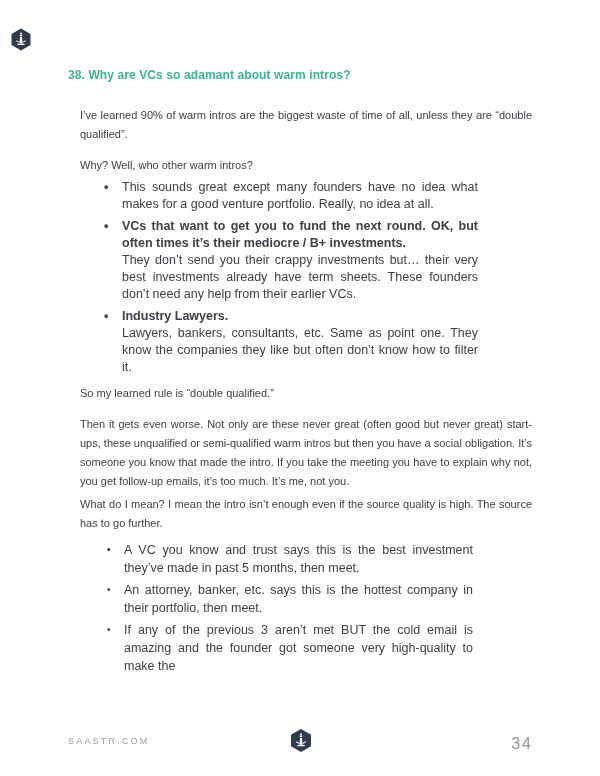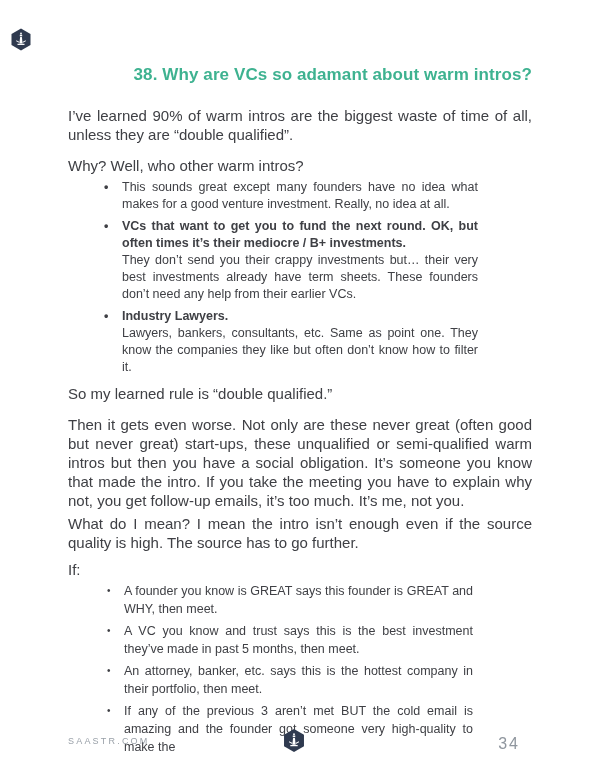--- a/index.html
+++ b/index.html
@@ -19,33 +19,32 @@
     width: 20px;
     height: 23px;
   }
   .content {
     position: absolute;
     left: 68px;
     top: 64px;
     width: 464px;
   }
   h1.title {
-    font-size: 17px;
+    font-size: 12px;
     line-height: 22px;
     font-weight: bold;
     color: #3eb290;
     margin: 0 0 20px 0;
     letter-spacing: 0.1px;
-    text-align: right;
   }
   p.body-para {
-    font-size: 15px;
+    font-size: 11px;
     line-height: 19px;
     text-align: justify;
-    margin: 0 0 12px 0;
+    margin: 0 0 12px 12px;
   }
   p.tight { margin-bottom: 3px; }
   p.mb8 { margin-bottom: 8px; }
   p.mb4 { margin-bottom: 4px; }
   ul.bullet-list {
     list-style: none;
     margin: 0 0 8px 0;
     padding: 0 0 0 54px;
   }
   ul.bullet-list li {
@@ -79,21 +78,21 @@
   }
   ul.bullet-list2 li .bullet {
     position: absolute;
     left: -17px;
     top: 0;
     font-size: 10px;
   }
   .footer {
     position: absolute;
     left: 68px;
-    right: 80px;
+    right: 67px;
     bottom: 22px;
     height: 26px;
   }
   .footer .site {
     position: absolute;
     left: 0;
     top: 8px;
     font-size: 9px;
     letter-spacing: 2.2px;
     color: #99a0a8;
@@ -135,46 +134,44 @@
   <div class="content">
     <h1 class="title">38. Why are VCs so adamant about warm intros?</h1>
 
     <p class="body-para">I’ve learned 90% of warm intros are the biggest waste of time of all, unless they are “double qualified”.</p>
 
     <p class="body-para mb4">Why? Well, who other warm intros?</p>
 
     <ul class="bullet-list">
       <li>
         <span class="bullet">•</span>
-        <div class="li-body">This sounds great except many founders have no idea what makes for a good venture investment. Really, no idea at all.</div>
+        <div class="li-body">This sounds great except many founders have no idea what makes for a good venture portfolio. Really, no idea at all.</div>
       </li>
       <li>
         <span class="bullet">•</span>
         <div class="lead">VCs that want to get you to fund the next round. OK, but often times it’s their mediocre / B+ investments.</div>
         <div class="li-body">They don’t send you their crappy investments but… their very best investments already have term sheets. These founders don’t need any help from their earlier VCs.</div>
       </li>
       <li>
         <span class="bullet">•</span>
         <div class="lead">Industry Lawyers.</div>
         <div class="li-body">Lawyers, bankers, consultants, etc. Same as point one. They know the companies they like but often don’t know how to filter it.</div>
       </li>
     </ul>
 
     <p class="body-para">So my learned rule is “double qualified.”</p>
 
     <p class="body-para mb4">Then it gets even worse. Not only are these never great (often good but never great) start-ups, these unqualified or semi-qualified warm intros but then you have a social obligation. It’s someone you know that made the intro. If you take the meeting you have to explain why not, you get follow-up emails, it’s too much. It’s me, not you.</p>
 
     <p class="body-para mb8">What do I mean? I mean the intro isn’t enough even if the source quality is high. The source has to go further.</p>
 
-    <p class="body-para tight">If:</p>
 
     <ul class="bullet-list2">
       <li>
         <span class="bullet">•</span>
-        <span>A founder you know is GREAT says this founder is GREAT and WHY, then meet.</span>
       </li>
       <li>
         <span class="bullet">•</span>
         <span>A VC you know and trust says this is the best investment they’ve made in past 5 months, then meet.</span>
       </li>
       <li>
         <span class="bullet">•</span>
         <span>An attorney, banker, etc. says this is the hottest company in their portfolio, then meet.</span>
       </li>
       <li>

